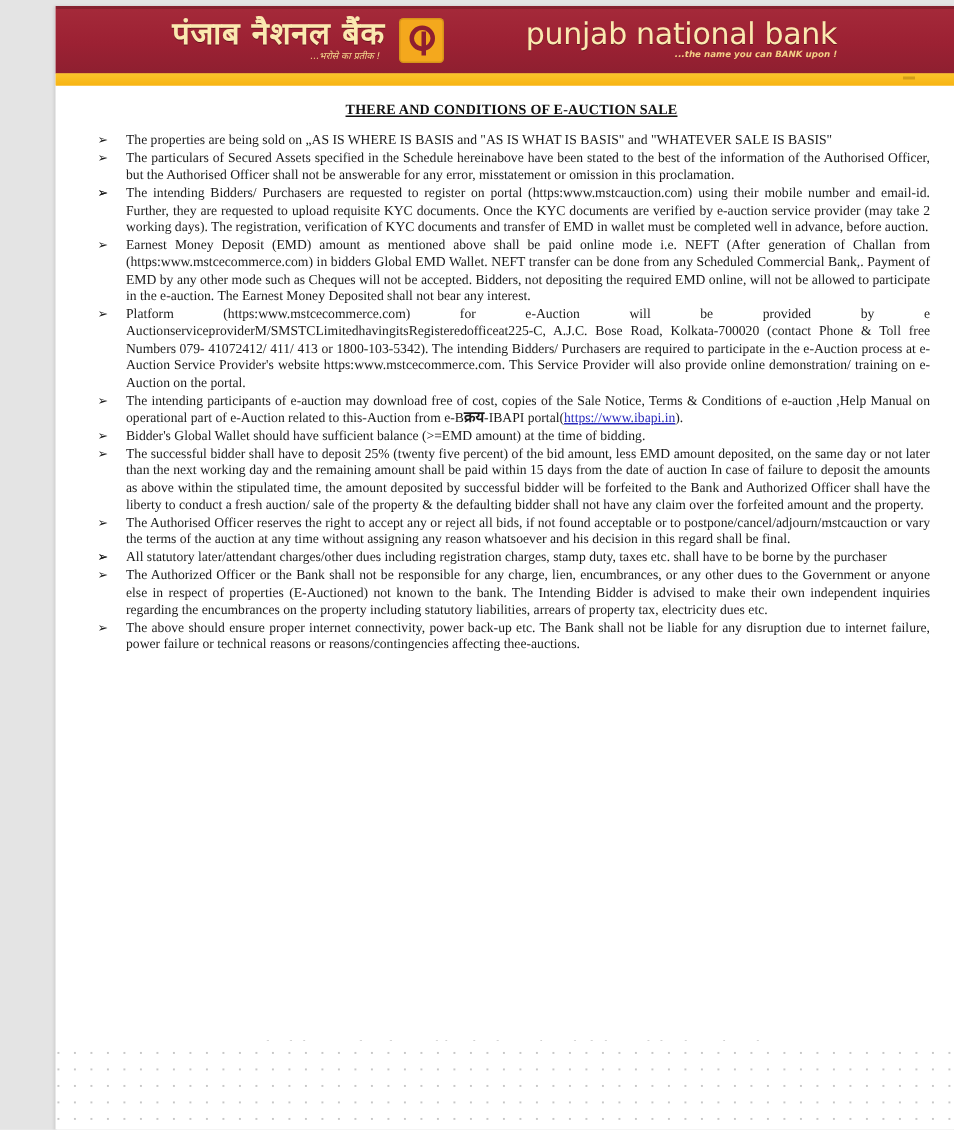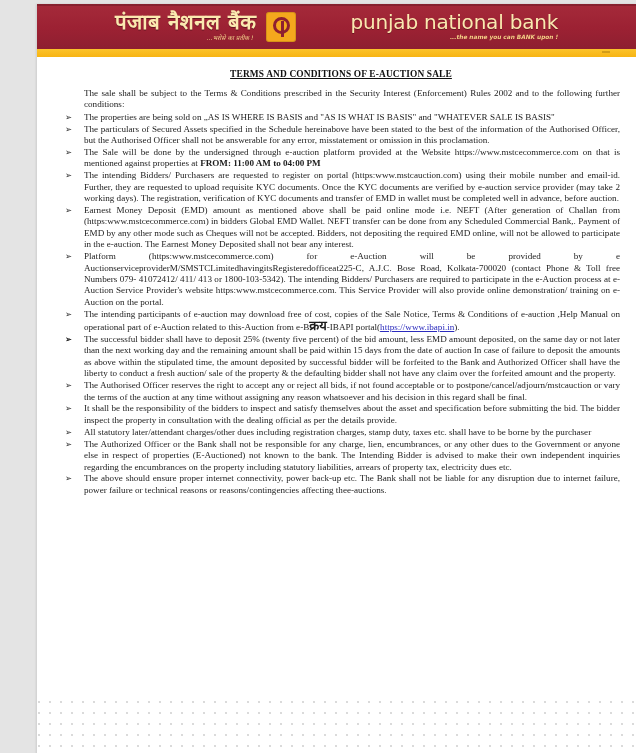--- a/index.html
+++ b/index.html
@@ -189,21 +189,21 @@
     line-height: 11.6px;
   }
   .b { font-weight: bold; }
   .lnk {
     color: #2b2bbd;
     text-decoration: underline;
     margin-top: 41px;
   }
   .dev {
     font-family: "DejaVu Sans", sans-serif;
-    font-size: 13px;
+    font-size: 10px;
     font-weight: bold;
   }
   
   #faded-zone {
     position: absolute;
     left: 0; right: 0;
     top: 688px;
     height: 65px;
     overflow: hidden;
     pointer-events: none;
@@ -246,68 +246,67 @@
         <div class="eng-block">
           <div class="eng-name">punjab national bank</div>
           <div class="eng-tag">...the name you can BANK upon !</div>
         </div>
       </div>
     </div>
     <div id="goldbar"></div>
 
     <div id="doc-body">
 
-      <div id="doc-title">TERMS AND CONDITIONS OF E-AUCTION SALE</div>
-
-      <p class="intro">The sale shall be subject to the Terms &amp; Conditions prescribed in the Security Interest (Enforcement) Rules 2002 and to the following further conditions:</p>
+      <div id="doc-title">THERE AND CONDITIONS OF E-AUCTION SALE</div>
+
 
       <ul class="clauses">
 
         <li>
           <span class="bullet">➢</span><span class="clause-text">The properties are being sold on „AS IS WHERE IS BASIS and "AS IS WHAT IS BASIS" and "WHATEVER SALE IS BASIS"</span>
         </li>
 
         <li>
           <span class="bullet">➢</span><span class="clause-text">The particulars of Secured Assets specified in the Schedule hereinabove have been stated to the best of the information of the Authorised Officer, but the Authorised Officer shall not be answerable for any error, misstatement or omission in this proclamation.</span>
         </li>
 
         <li>
-          <span class="bullet">➢</span><span class="clause-text"><span>The Sale will be done by the undersigned through e-auction platform provided at the Website https://www.mstcecommerce.com on that is mentioned against properties at </span><span class="b">FROM: 11:00 AM to 04:00 PM</span><span></span></span>
+          <span class="bullet">➢</span>
         </li>
 
         <li>
           <span class="bullet">➢</span><span class="clause-text">The intending Bidders/ Purchasers are requested to register on portal (https:www.mstcauction.com) using their mobile number and email-id. Further, they are requested to upload requisite KYC documents. Once the KYC documents are verified by e-auction service provider (may take 2 working days). The registration, verification of KYC documents and transfer of EMD in wallet must be completed well in advance, before auction.</span>
         </li>
 
         <li>
           <span class="bullet">➢</span><span class="clause-text">Earnest Money Deposit (EMD) amount as mentioned above shall be paid online mode i.e. NEFT (After generation of Challan from (https:www.mstcecommerce.com) in bidders Global EMD Wallet. NEFT transfer can be done from any Scheduled Commercial Bank,. Payment of EMD by any other mode such as Cheques will not be accepted. Bidders, not depositing the required EMD online, will not be allowed to participate in the e-auction. The Earnest Money Deposited shall not bear any  interest.</span>
         </li>
 
         <li>
           <span class="bullet">➢</span><span class="clause-text">Platform (https:www.mstcecommerce.com) for e-Auction will be provided by e AuctionserviceproviderM/SMSTCLimitedhavingitsRegisteredofficeat225-C, A.J.C. Bose Road, Kolkata-700020 (contact Phone &amp; Toll free Numbers 079- 41072412/ 411/ 413 or 1800-103-5342). The intending Bidders/ Purchasers are required to participate in the e-Auction process at e-Auction Service Provider's website https:www.mstcecommerce.com. This Service Provider will also provide online demonstration/ training on e-Auction on the portal.</span>
         </li>
 
         <li>
           <span class="bullet">➢</span><span class="clause-text"><span>The intending participants of e-auction may download free of cost, copies of the Sale Notice, Terms &amp; Conditions of e-auction ,Help Manual on operational part of e-Auction related to this-Auction from e-B</span><span class="dev">क्रय</span><span>-IBAPI portal(</span><a class="lnk" href="#">https://www.ibapi.in</a><span>).</span></span>
         </li>
 
         <li>
+          <span class="bullet">➢</span><span class="clause-text">Bidder's Global Wallet should have sufficient balance (&gt;=EMD amount) at the time of bidding.</span>
+        </li>
+
+        <li>
+          <span class="bullet">➢</span><span class="clause-text">The successful bidder shall have to deposit 25% (twenty five percent) of the bid amount, less EMD amount deposited, on the same day or not later than the next working day and the remaining amount shall be paid within 15 days from the date of auction  In case of failure to deposit the amounts as above within the stipulated time, the amount deposited by successful bidder will be forfeited to the Bank and Authorized Officer shall have the liberty to conduct a fresh auction/ sale of the property &amp; the defaulting bidder shall not have any claim over the forfeited amount and the property.</span>
+        </li>
+
+        <li>
+          <span class="bullet">➢</span><span class="clause-text">The Authorised Officer reserves the right to accept any or reject all bids, if not found acceptable or to postpone/cancel/adjourn/mstcauction or vary the terms of the auction at any time without assigning any reason whatsoever and his decision in this regard shall be final.</span>
+        </li>
+
+        <li>
           <span class="bullet">➢</span>
-        </li>
-
-        <li>
-          <span class="bullet">➢</span><span class="clause-text">The successful bidder shall have to deposit 25% (twenty five percent) of the bid amount, less EMD amount deposited, on the same day or not later than the next working day and the remaining amount shall be paid within 15 days from the date of auction  In case of failure to deposit the amounts as above within the stipulated time, the amount deposited by successful bidder will be forfeited to the Bank and Authorized Officer shall have the liberty to conduct a fresh auction/ sale of the property &amp; the defaulting bidder shall not have any claim over the forfeited amount and the property.</span>
-        </li>
-
-        <li>
-          <span class="bullet">➢</span><span class="clause-text">The Authorised Officer reserves the right to accept any or reject all bids, if not found acceptable or to postpone/cancel/adjourn/mstcauction or vary the terms of the auction at any time without assigning any reason whatsoever and his decision in this regard shall be final.</span>
-        </li>
-
-        <li>
-          <span class="bullet">➢</span><span class="clause-text">It shall be the responsibility of the bidders to inspect and satisfy themselves about the asset and specification before submitting the bid. The bidder inspect the property in consultation with the dealing official as per the details provide.</span>
         </li>
 
         <li>
           <span class="bullet">➢</span><span class="clause-text">All statutory later/attendant charges/other dues including registration charges, stamp duty, taxes etc. shall have to be borne by the purchaser</span>
         </li>
 
         <li>
           <span class="bullet">➢</span><span class="clause-text">The Authorized Officer or the Bank shall not be responsible for any charge, lien, encumbrances, or any other dues to the Government or anyone else in respect of properties (E-Auctioned) not known to the bank. The Intending Bidder is advised to make their own independent inquiries regarding the encumbrances on the property including statutory liabilities, arrears of property tax, electricity dues etc.</span>
         </li>
 

